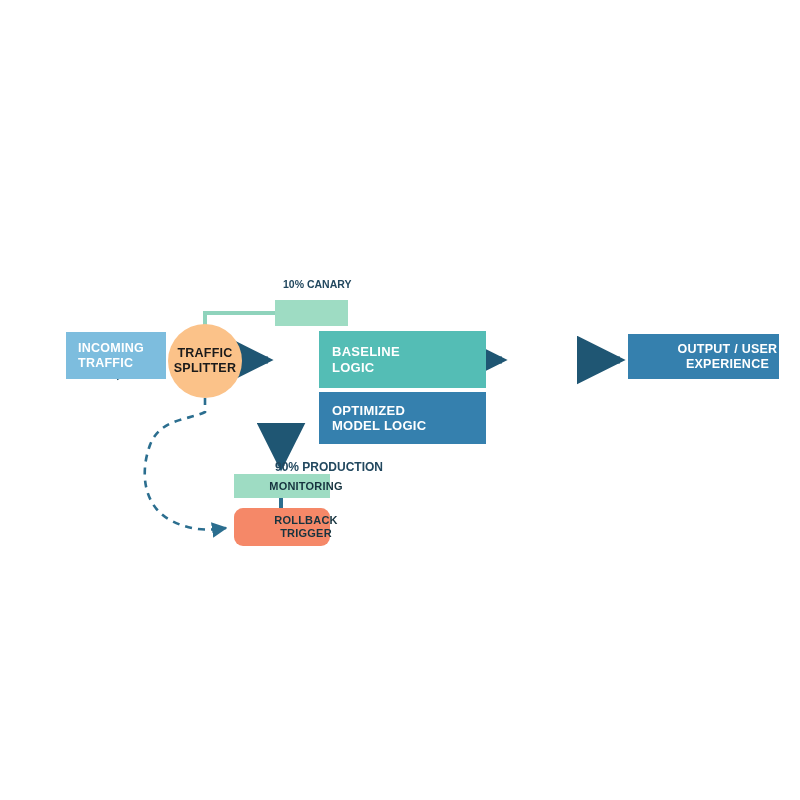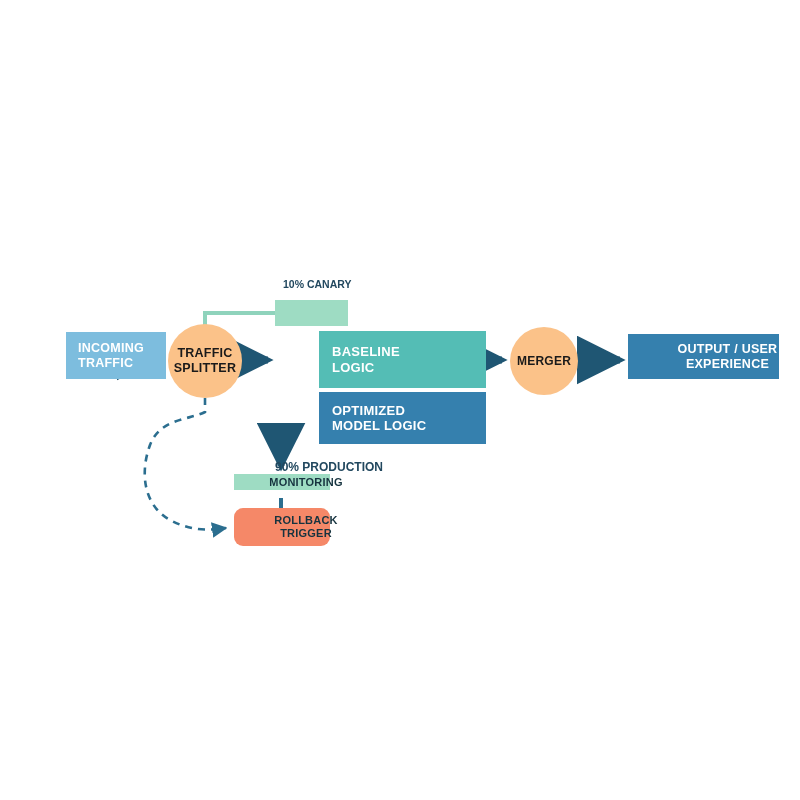--- a/index.html
+++ b/index.html
@@ -90,21 +90,21 @@
   }
   #node-merger {
     left: 510px; top: 327px; width: 68px; height: 68px;
     background: #FBC289; color: #1a1a1a; font-size: 12px;
   }
   #node-output {
     left: 628px; top: 334px; width: 151px; height: 45px;
     background: #3580AE; color: #ffffff; font-size: 12.5px;
   }
   #node-monitoring {
-    left: 234px; top: 474px; width: 96px; height: 16px;
+    left: 234px; top: 474px; width: 96px; height: 24px;
     background: #9EDCC3; color: #16333f; font-size: 11px;
   }
   #node-rollback-trigger {
     left: 234px; top: 508px; width: 96px; height: 38px;
     background: #F58868; color: #16333f; font-size: 11px; border-radius: 9px;
   }
 
   
   #label-canary   { left: 275px; top: 278px; font-size: 10.5px; margin-left: 8px; }
   #label-production { left: 275px; top: 460px; font-size: 12px; }
@@ -176,23 +176,20 @@
   <div class="node rect-left" id="node-baseline-logic">
     <span class="label">BASELINE
 LOGIC</span>
   </div>
 
   <div class="node rect-left" id="node-optimized-model-logic">
     <span class="label">OPTIMIZED
 MODEL LOGIC</span>
   </div>
 
-  <div class="node circle" id="node-merger">
-    <span class="label">MERGER</span>
-  </div>
 
   <div class="node rect-centered" id="node-output">
     <span class="label">OUTPUT / USER
 EXPERIENCE</span>
   </div>
 
   <div class="node rect-centered" id="node-monitoring">
     <span class="label">MONITORING</span>
   </div>
 

